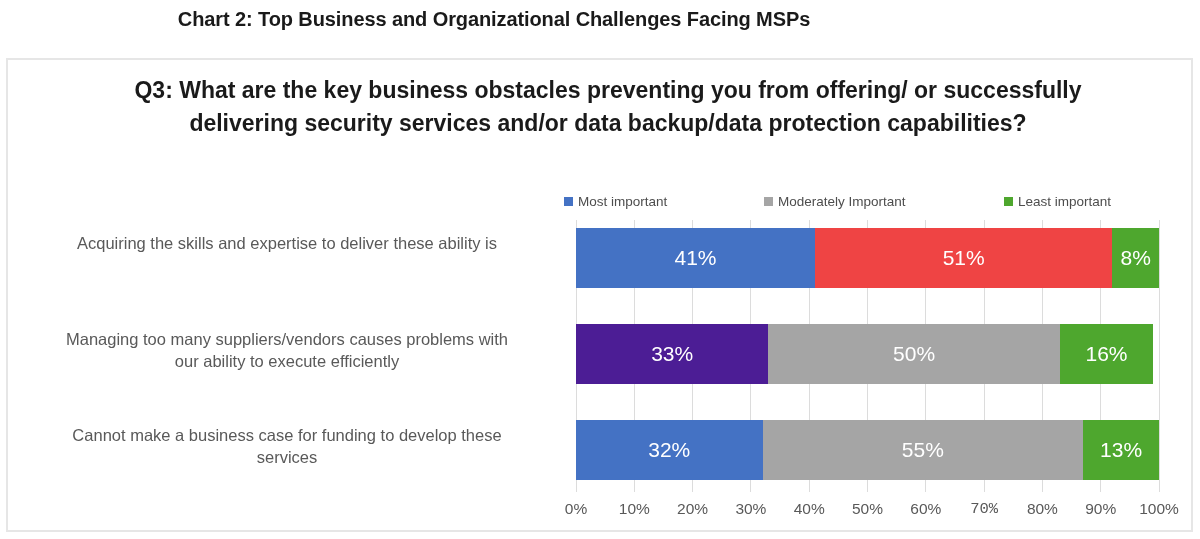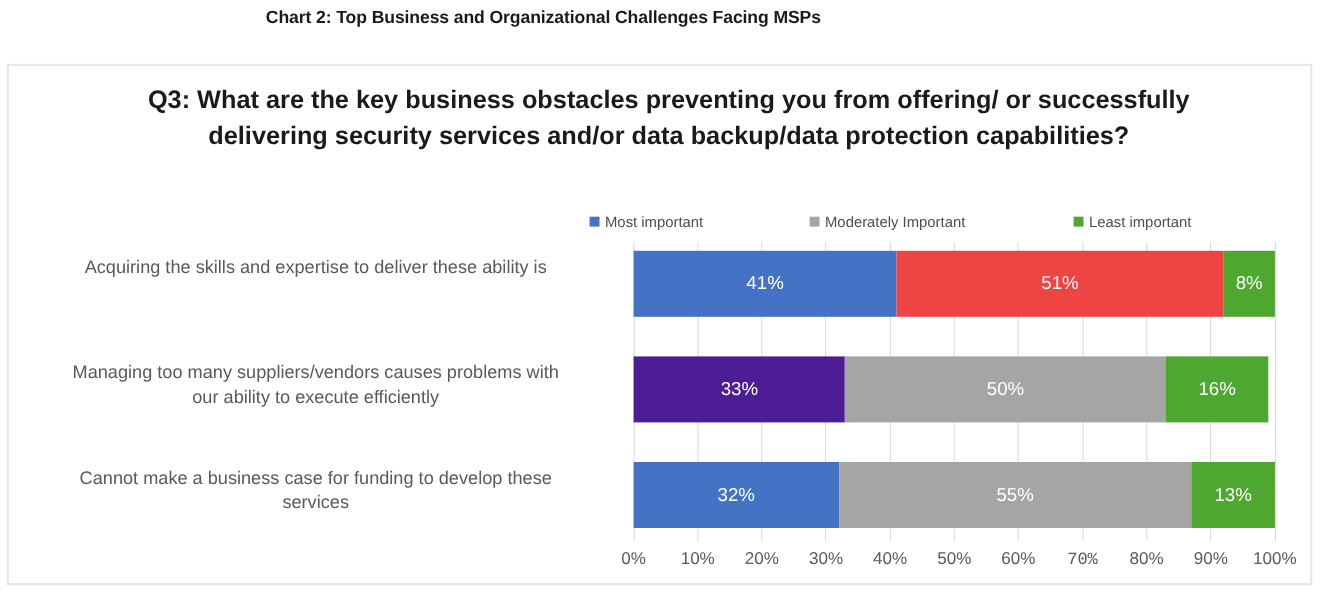--- a/index.html
+++ b/index.html
@@ -21,21 +21,21 @@
     height: 539px;
   }
 
   
   .caption {
     position: absolute;
     left: 0;
     top: 8px;
     width: 988px;
     text-align: center;
-    font-size: 16px;
+    font-size: 20px;
     font-weight: bold;
     color: #1a1a1a;
     letter-spacing: -0.1px;
   }
 
   
   .panel {
     position: absolute;
     left: 6px;
     top: 58px;
@@ -55,21 +55,21 @@
     text-align: center;
     font-size: 23px;
     font-weight: bold;
     line-height: 1.45;
     color: #1a1a1a;
   }
 
   
   .legend {
     position: absolute;
-    left: 528px;
+    left: 556px;
     top: 134px;
     width: 600px;
     height: 18px;
   }
   .legend-item {
     position: absolute;
     display: flex;
     align-items: center;
     gap: 5px;
     font-size: 13.5px;
@@ -121,21 +121,21 @@
   .row.r0 { top: 8px; }
   .row.r1 { top: 104px; }
   .row.r2 { top: 200px; }
 
   .seg {
     height: 100%;
     display: flex;
     align-items: center;
     justify-content: center;
     color: #ffffff;
-    font-size: 17px;
+    font-size: 21px;
     box-sizing: border-box;
   }
 
   
   .cat-labels {
     position: absolute;
     left: 12px;
     top: 160px;
     width: 540px;
     height: 272px;

